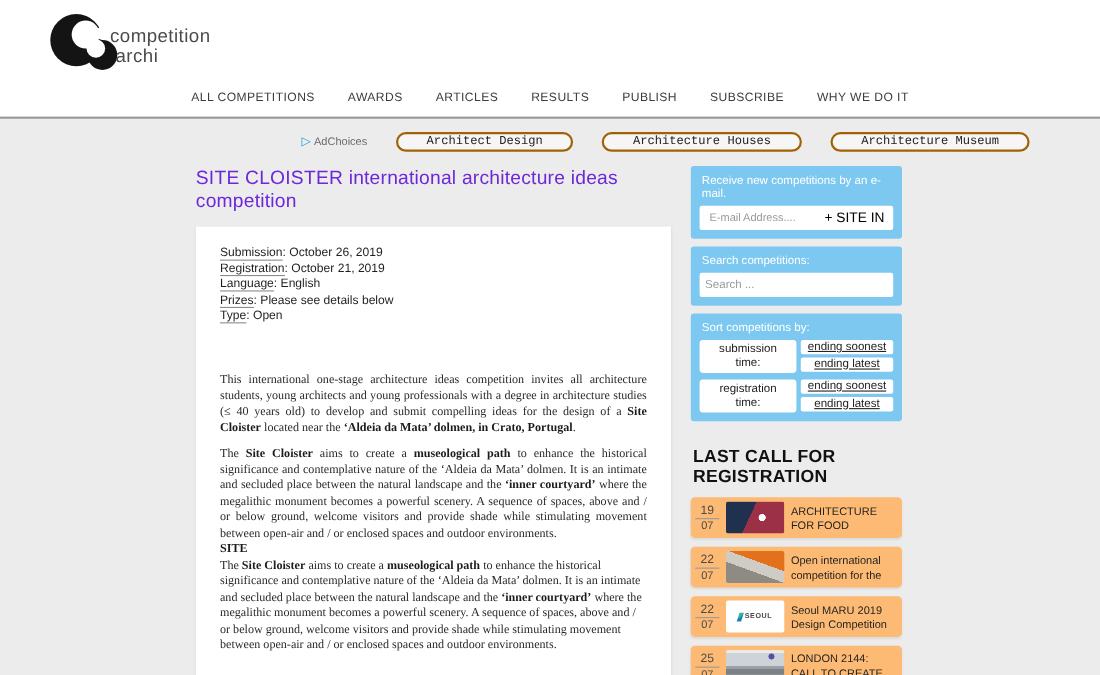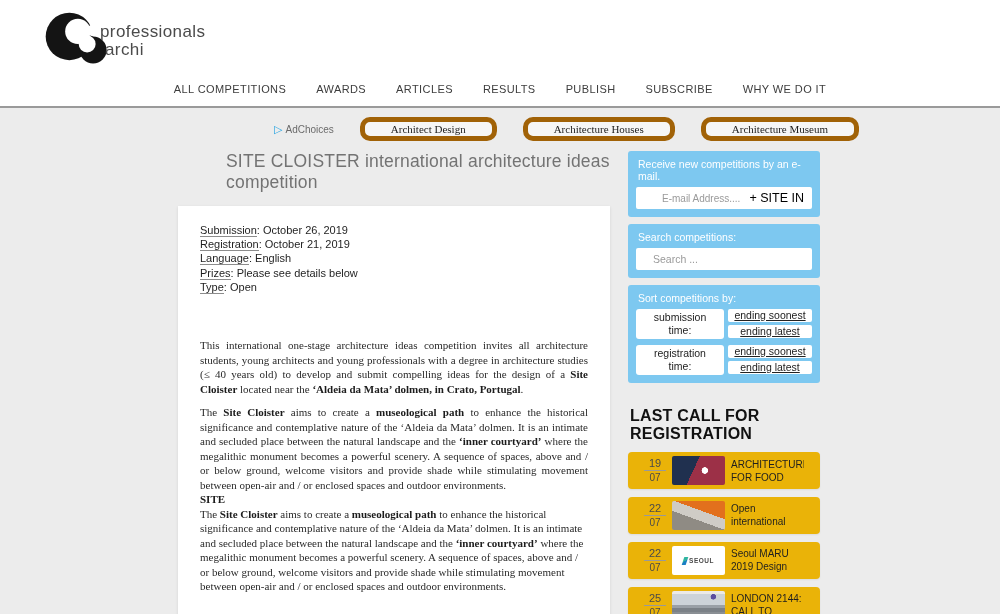--- a/index.html
+++ b/index.html
@@ -11,54 +11,54 @@
   .logo { position:absolute; left:44px; top:8px; display:flex; align-items:center; }
   .logo-text { margin-left:-10px; color:#4b4b4b; font-size:17px; line-height:18px; letter-spacing:.4px; }
   .logo-text .l2 { padding-left:5px; }
   .main-nav { position:absolute; left:0; right:0; bottom:9px; text-align:center; }
   .nav-item { display:inline-block; margin:0 15px; font-size:11px; color:#3d3d3d; letter-spacing:.4px; cursor:pointer; text-decoration:none; }
 
   
   .ad-row { display:flex; align-items:center; gap:26px; margin:13px 0 0 274px; height:16px; }
   .adchoices { display:flex; align-items:center; gap:3px; font-size:10px; color:#6b6b6b; cursor:pointer; }
   .adchoices .tri { color:#1ba0e1; font-size:11px; line-height:10px; }
-  .ad-pill { font-size:11px; color:#222; background:rgba(255,255,255,.5); border:5px solid #a16207; border-radius:10px; padding:1px 26px; cursor:pointer; white-space:nowrap; font-family:Liberation Serif, serif;text-align:center; }
+  .ad-pill { font-size:11px; color:#222; background:rgba(255,255,255,.5); border:2px solid #a16207; border-radius:10px; padding:1px 26px; cursor:pointer; white-space:nowrap; font-family:Liberation Mono, monospace;text-align:center; }
 
   
   .columns { display:flex; align-items:flex-start; gap:18px; margin:14px 0 0 178px; }
   .left-col { width:432px; }
-  .page-title { font-size:17.5px; font-weight:400; color:#737373; letter-spacing:.2px; margin-bottom:13px;margin-left:48px; }
+  .page-title { font-size:17.5px; font-weight:400; color:#6d28d9; letter-spacing:.2px; margin-bottom:13px; }
   .article-card { background:#fff; box-shadow:0 1px 3px rgba(0,0,0,.1); padding:17px 22px 24px; min-height:470px; }
 
   .meta-block { margin-bottom:44px; }
   .meta-row { font-size:11px; line-height:14.2px; color:#1f1f1f; }
   .meta-label { border-bottom:1px solid #8c8c8c; }
 
   .body-par { font-size:11px; line-height:14.5px; color:#2a2a2a; margin:0;font-family:Liberation Serif, serif; }
   .body-par.gap { margin-bottom:9px; }
   .body-par b { color:#1c1c1c; }
 
   
   .sidebar { width:192px; }
   .blue-box { background:#7dc8f0; border-radius:3px; padding:7px 8px 8px; margin-bottom:7px; }
   .box-title { color:#ffffff; font-size:10.5px; margin:0 0 5px 2px; font-weight:400; }
   .email-bar { background:#fff; border-radius:2px; height:22px; display:flex; align-items:center; }
-  .email-bar input { border:none; outline:none; flex:1; min-width:0; font-size:10px; padding-left:26px; color:#333; font-family:inherit; background:transparent; }
+  .email-bar input { border:none; outline:none; flex:1; min-width:0; font-size:10px; padding-left:9px; color:#333; font-family:inherit; background:transparent; }
   .email-bar input::placeholder, .search-input::placeholder { color:#9a9a9a; }
   .join-btn { border:none; background:none; font-size:12.5px; color:#000; padding:0 8px; cursor:pointer; font-family:inherit; white-space:nowrap; }
-  .search-input { width:100%; height:22px; border:none; outline:none; border-radius:2px; font-size:10.5px; padding-left:17px; color:#333; font-family:inherit; }
+  .search-input { width:100%; height:22px; border:none; outline:none; border-radius:2px; font-size:10.5px; padding-left:5px; color:#333; font-family:inherit; }
 
   .sort-row { display:flex; gap:4px; margin-bottom:6px; }
   .sort-row:last-child { margin-bottom:0; }
   .sort-label { width:88px; background:#fff; border-radius:3px; display:flex; align-items:center; justify-content:center; text-align:center; font-size:10.5px; line-height:13px; color:#222; padding:2px 0; }
   .sort-options { flex:1; display:flex; flex-direction:column; gap:3px; }
   .sort-btn { height:13px; background:#fff; border:none; border-radius:2px; font-size:10.5px; line-height:13px; color:#222; text-align:center; cursor:pointer; font-family:inherit; padding:0;text-decoration:underline; }
 
   .reg-heading { font-size:16px; font-weight:600; color:#111; letter-spacing:.2px; margin:24px 0 9px 2px; }
-  .reg-card { background:#eab308; border-radius:4px; height:37px; padding:16px; display:flex; align-items:center; gap:6px; margin-bottom:8px; box-shadow:0 1px 2px rgba(0,0,0,.07); cursor:pointer; }
+  .reg-card { background:#fdba74; border-radius:4px; height:37px; padding:4px; display:flex; align-items:flex-end; gap:6px; margin-bottom:8px; box-shadow:0 1px 2px rgba(0,0,0,.07); cursor:pointer; }
   .reg-date { width:22px; flex-shrink:0; text-align:center; color:#4a4a4a; }
   .reg-day { display:block; font-size:11px; line-height:12px; padding-bottom:1px; border-bottom:1px solid #999; }
   .reg-month { display:block; font-size:10px; line-height:12px; padding-top:1px; }
   .reg-thumb { width:53px; height:29px; border-radius:2px; flex-shrink:0; overflow:hidden; display:flex; align-items:center; justify-content:center; }
   .reg-title { font-size:10px; line-height:13px; color:#1f1f1f; overflow:hidden; max-height:27px; }
 
   .thumb-food-poster { background-image:radial-gradient(circle at 62% 50%, #fff 0 3px, rgba(0,0,0,0) 3.5px), linear-gradient(115deg,#20304f 42%,#9c3047 42%); }
   .thumb-concrete-building { background-image:linear-gradient(200deg,#e2701d 38%,#cfccc6 38% 60%,#8f8b84 60%); }
   .thumb-seoul-logo { background:#fff; gap:2px; }
   .seoul-mark { width:4px; height:8px; background:linear-gradient(135deg,#2fb5a0 50%,#1b7fc4 50%); transform:skewX(-18deg); }
@@ -73,21 +73,21 @@
     <span>
       <svg width="66" height="62" viewBox="0 0 78 70" aria-hidden="true">
         <circle cx="30" cy="32" r="28" fill="#141414"></circle>
         <circle cx="40" cy="26" r="15" fill="#ffffff"></circle>
         <polygon points="40,26 76,8 76,38" fill="#ffffff"></polygon>
         <circle cx="58" cy="48" r="16" fill="#141414"></circle>
         <circle cx="51" cy="41" r="10" fill="#ffffff"></circle>
       </svg>
     </span>
     <span class="logo-text">
-      <span class="l1" style="display:block">professionals</span>
+      <span class="l1" style="display:block">competition</span>
       <span class="l2" style="display:block">archi</span>
     </span>
   </div>
   <nav class="main-nav"><a class="nav-item">ALL COMPETITIONS</a><a class="nav-item">AWARDS</a><a class="nav-item">ARTICLES</a><a class="nav-item">RESULTS</a><a class="nav-item">PUBLISH</a><a class="nav-item">SUBSCRIBE</a><a class="nav-item">WHY WE DO IT</a></nav>
 </div>
 
 <div class="ad-row">
   <span class="adchoices">
     <span class="tri">▷</span>
     <span>AdChoices</span>

